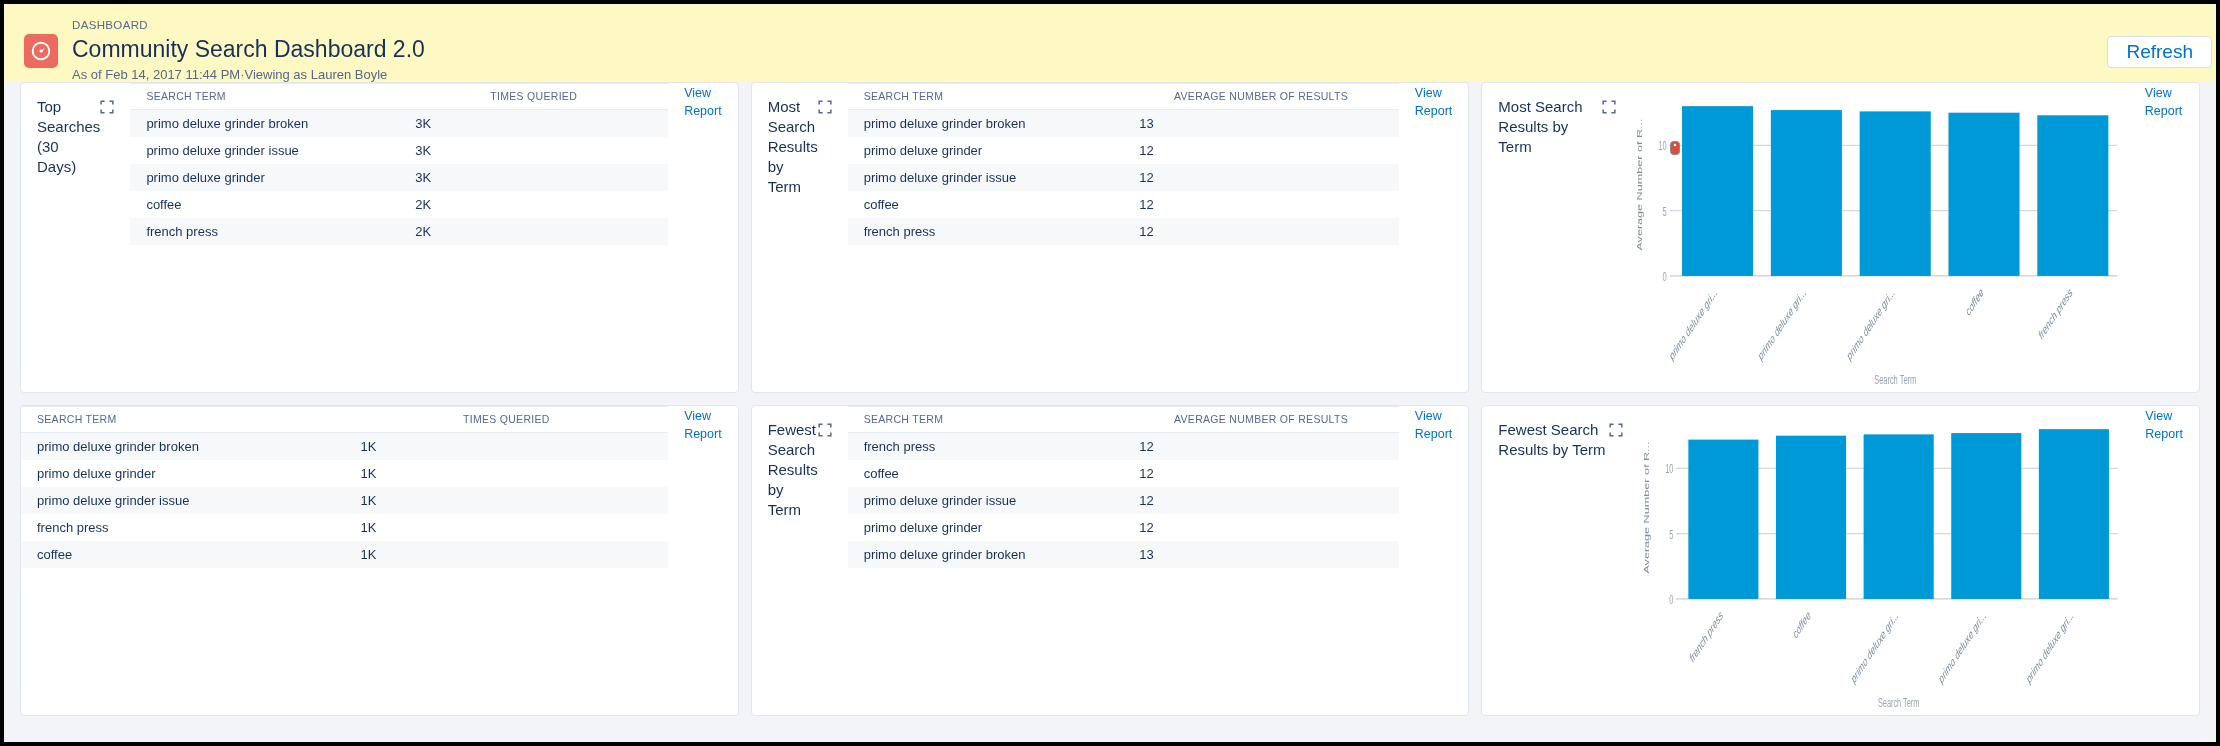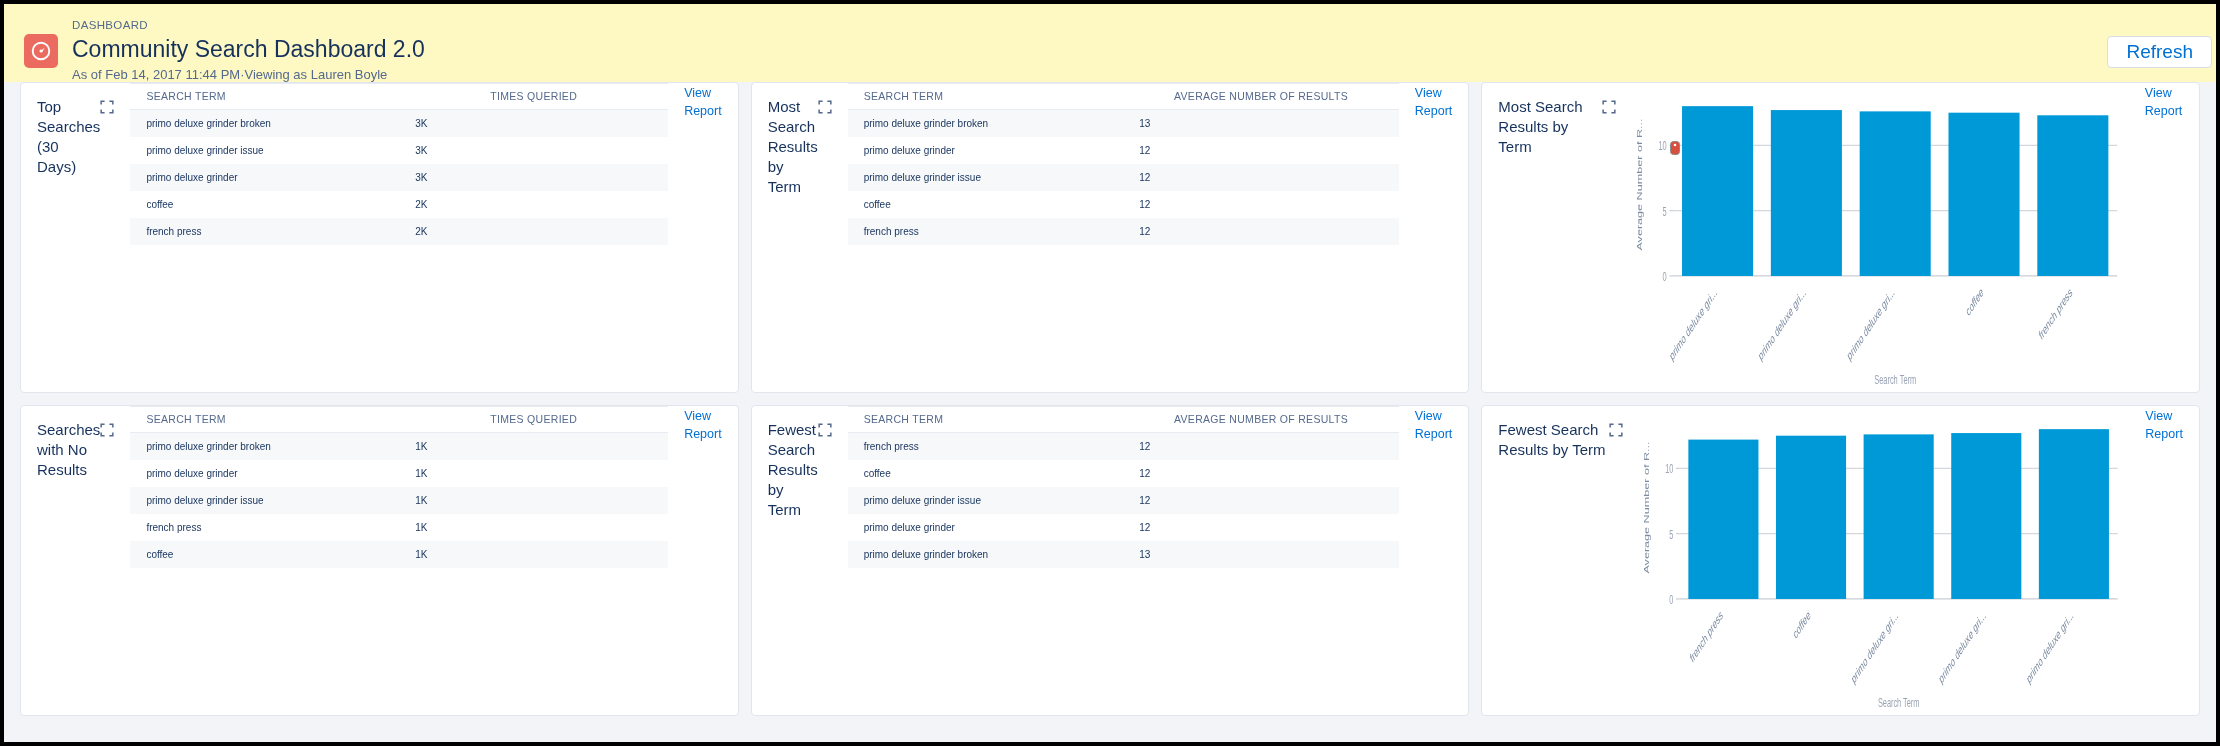--- a/index.html
+++ b/index.html
@@ -130,21 +130,21 @@
     color: #54698d;
     font-weight: 400;
     text-align: left;
     padding: 6px 16px 7px 16px;
     border-bottom: 1px solid #e8ebf1;
     border-top: 1px solid #e8ebf1;
     white-space: nowrap;
   }
   table.rpt th.num { text-align: center; }
   table.rpt td {
-    font-size: 10px;
+    font-size: 13px;
     color: #16325c;
     padding: 5px 16px 5px 16px;
     line-height: 17px;
     white-space: nowrap;
     overflow: hidden;
     text-overflow: ellipsis;
   }
   table.rpt td.num { }
   table.rpt tbody tr:nth-child(odd) { background: #f7f8fa; }
   table.rpt tbody tr:nth-child(even) { background: #fff; }
@@ -352,33 +352,20 @@
                 <circle cx="5" cy="4" r="1.3" fill="#ffffff"></circle>
               </svg></div>
           </div>
         </div>
     <div class="card-foot">
       <a class="view-report">View Report</a>
     </div>
   </div>
 
   <div class="card">
-    <div class="card-head">
-      <div class="card-title">Searches with No Results</div>
-      <span class="expand-icon">
-        <svg width="14" height="14" viewBox="0 0 14 14">
-          <g fill="#54698d">
-            <path d="M0.4 0.4 h4.2 v1.5 h-2.7 v2.7 h-1.5 z"></path>
-            <path d="M13.6 0.4 v4.2 h-1.5 v-2.7 h-2.7 v-1.5 z"></path>
-            <path d="M0.4 13.6 v-4.2 h1.5 v2.7 h2.7 v1.5 z"></path>
-            <path d="M13.6 13.6 h-4.2 v-1.5 h2.7 v-2.7 h1.5 z"></path>
-          </g>
-        </svg>
-      </span>
-    </div>
     <div class="card-body">
           <table class="rpt">
             <thead>
               <tr>
                 <th>SEARCH TERM</th>
                 <th class="num">TIMES QUERIED</th>
               </tr>
             </thead>
             <tbody>
               <tr>

